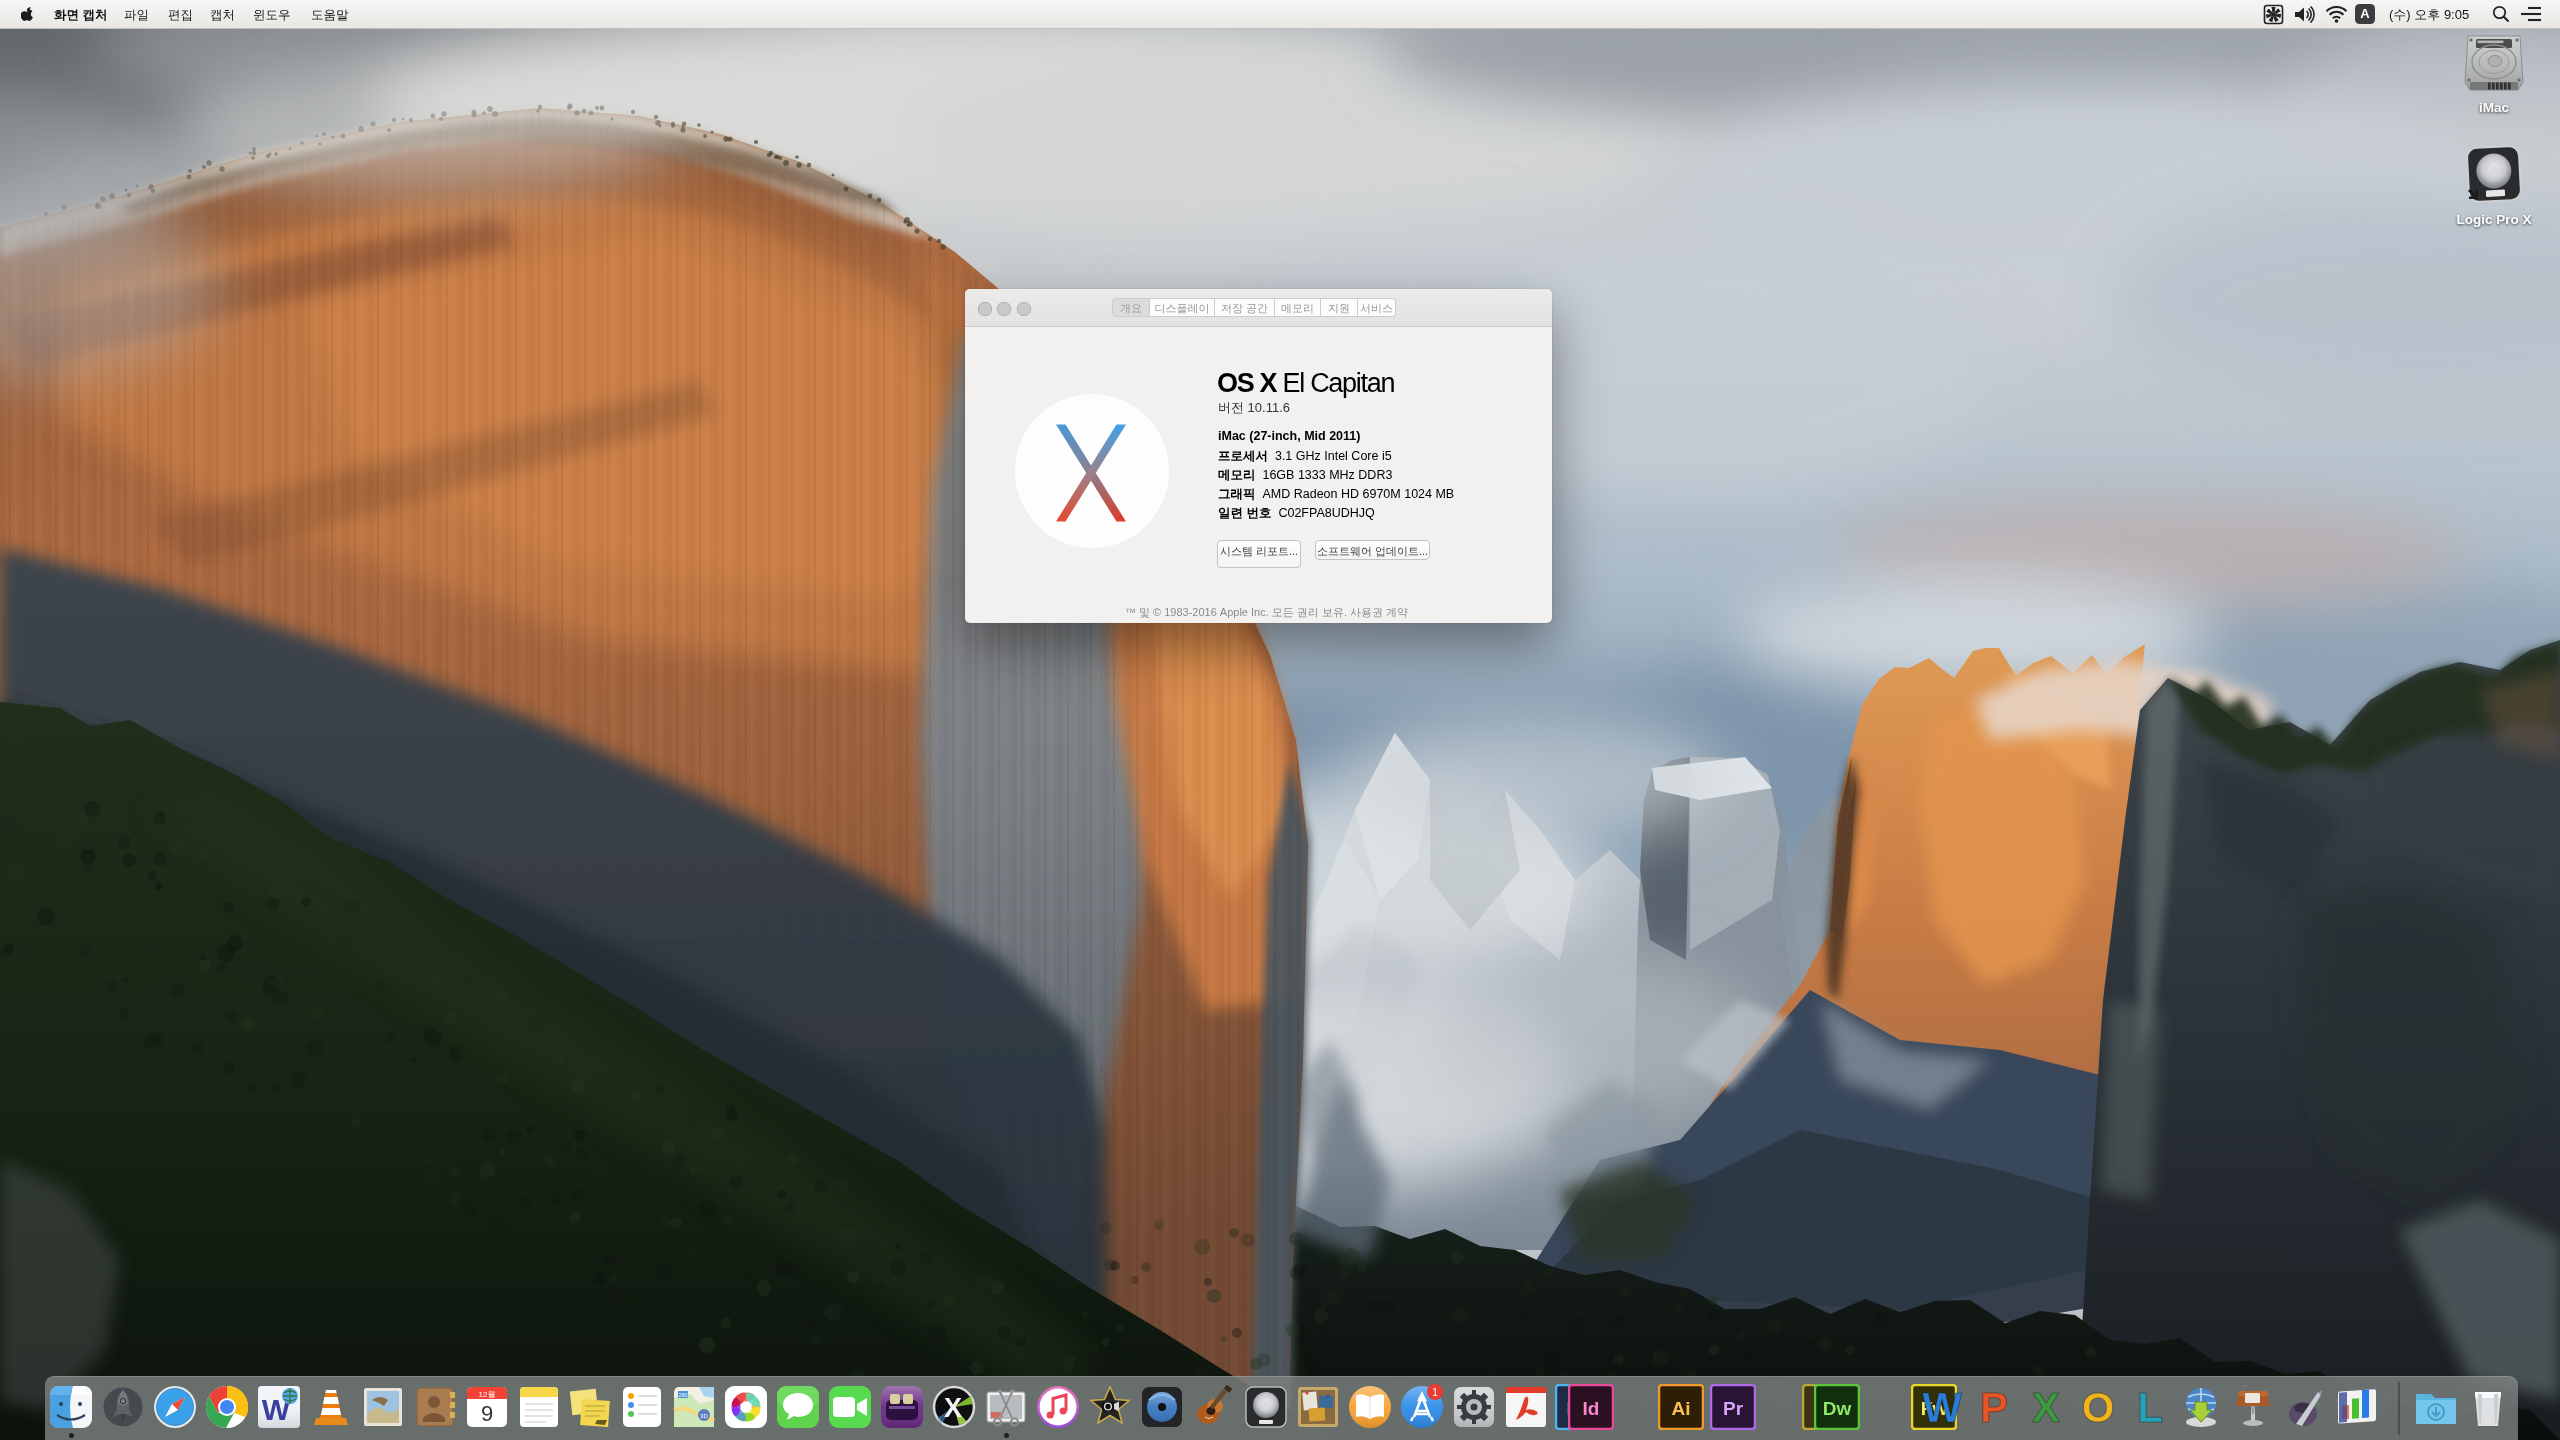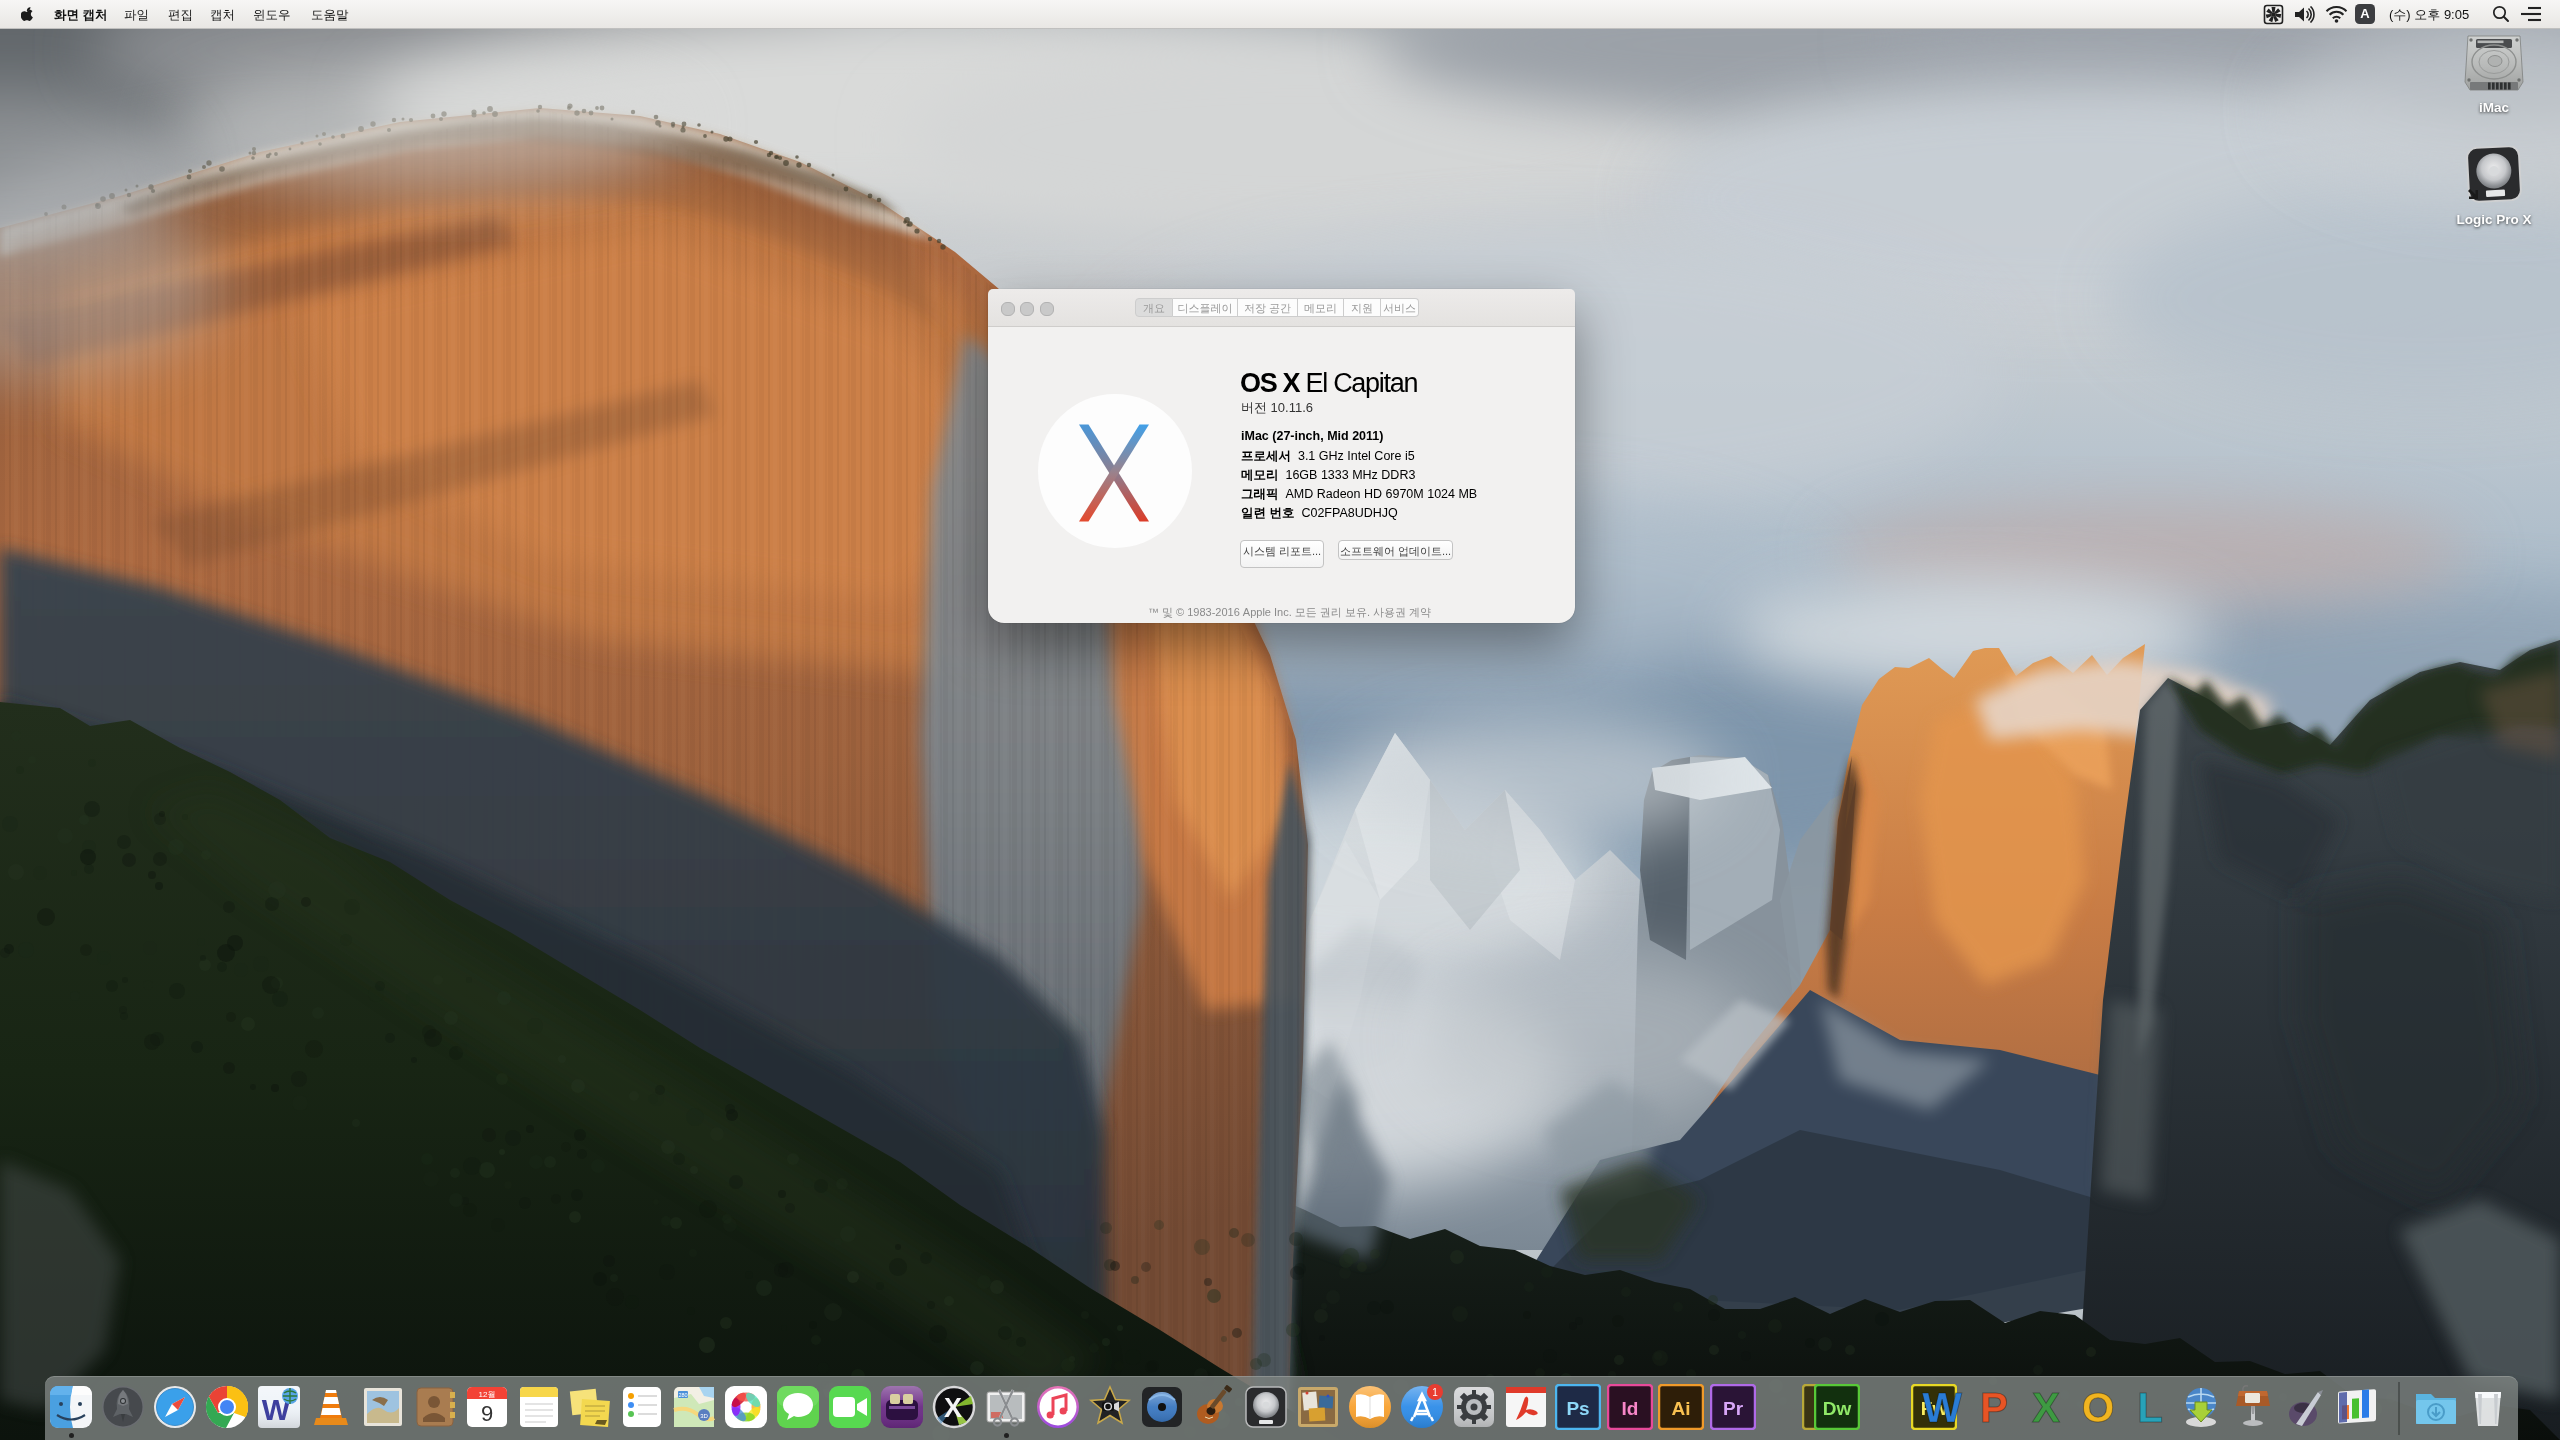--- a/index.html
+++ b/index.html
@@ -683,21 +683,21 @@
   <circle cx="29" cy="25" r="17.5" fill="url(#lpx)" transform="rotate(-3 29 28)"></circle>
   <circle cx="29" cy="25" r="5" fill="#d8dadc" transform="rotate(-3 29 28)"></circle>
   <rect x="20" y="44" width="19" height="6.5" rx="1" fill="#e6e7e8" transform="rotate(-3 29 28)"></rect>
   <g transform="translate(2,40)">
    <path d="M1,12 L1,3 L10,3 L10,5.5 L5.5,5.5 L11,11 L9,13 L3.5,7.5 L3.5,12 Z" fill="#1a1a1a" transform="rotate(180 6 8)"></path>
   </g>
  </svg>
 </div>
 <div class="abs" style="left:2445px;top:212px;width:98px;height:18px;text-align:center;color:#fff;font-size:13.5px;font-weight:bold;text-shadow:0 1px 3px rgba(0,0,0,0.7);z-index:10;">Logic Pro X</div>
 
-<div class="abs" style="left:988px;top:289px;width:587px;height:334px;border-radius:16px;background:#f2f1f0;box-shadow:0 22px 55px rgba(0,0,0,0.42),0 0 1px rgba(0,0,0,0.35);z-index:60;">
+<div class="abs" style="left:965px;top:289px;width:587px;height:334px;border-radius:5px;background:#f2f1f0;box-shadow:0 22px 55px rgba(0,0,0,0.42),0 0 1px rgba(0,0,0,0.35);z-index:60;">
  <div class="abs" style="left:0;top:0;width:587px;height:37px;background:linear-gradient(#edebea,#e4e2e0);border-bottom:1px solid #cfcdcb;border-radius:5px 5px 0 0;">
   <div class="abs" style="left:13px;top:13px;width:12px;height:12px;border-radius:6px;background:#c9c9c9;border:0.5px solid #b2b2b2;"></div>
   <div class="abs" style="left:32px;top:13px;width:12px;height:12px;border-radius:6px;background:#c9c9c9;border:0.5px solid #b2b2b2;"></div>
   <div class="abs" style="left:52px;top:13px;width:12px;height:12px;border-radius:6px;background:#c9c9c9;border:0.5px solid #b2b2b2;"></div>
   <div class="abs" style="left:147px;top:9px;height:19px;display:flex;font-size:11px;color:#9a9a9a;">
    <div style="width:36px;background:#dcdcdc;border:1px solid #cdcdcd;border-radius:4px 0 0 4px;text-align:center;line-height:19px;">개요</div>
    <div style="width:64px;background:#fcfcfc;border:1px solid #cdcdcd;border-left:none;text-align:center;line-height:19px;">디스플레이</div>
    <div style="width:59px;background:#fcfcfc;border:1px solid #cdcdcd;border-left:none;text-align:center;line-height:19px;">저장 공간</div>
    <div style="width:45px;background:#fcfcfc;border:1px solid #cdcdcd;border-left:none;text-align:center;line-height:19px;">메모리</div>
    <div style="width:36px;background:#fcfcfc;border:1px solid #cdcdcd;border-left:none;text-align:center;line-height:19px;">지원</div>
@@ -1001,21 +1001,21 @@
       </svg></div>
     <div class="abs" style="left:1503px;top:1384px;width:46px;height:46px;"><svg width="46" height="46" viewBox="0 0 46 46">
         <rect x="3" y="3" width="40" height="40" rx="3" fill="#f6f6f6"></rect>
         <rect x="3" y="3" width="40" height="6" fill="#e03a2a"></rect>
         <path d="M13,36 Q18,26 21,16 Q23,10 25,14 Q26,18 23,26 Q28,24 33,27 Q37,30 32,31 Q27,32 23,28 Q18,34 13,36 Z" fill="#e03a2a"></path>
       </svg></div>
     <div class="abs" style="left:1555px;top:1384px;width:46px;height:46px;"><svg width="46" height="46" viewBox="0 0 46 46">
         <rect x="1" y="1" width="44" height="44" rx="3" fill="#1e2a46" stroke="#4db6f0" stroke-width="2.5"></rect>
         <text x="23" y="31" font-family="Liberation Sans" font-size="19" font-weight="bold" fill="#8ed8f8" text-anchor="middle">Ps</text>
       </svg></div>
-    <div class="abs" style="left:1607px;top:1384px;width:46px;height:30px;border-radius:7px;"><svg width="46" height="46" viewBox="0 0 46 46">
+    <div class="abs" style="left:1568px;top:1384px;width:46px;height:30px;border-radius:7px;"><svg width="46" height="46" viewBox="0 0 46 46">
         <rect x="1" y="1" width="44" height="44" rx="3" fill="#2a1022" stroke="#e84a9a" stroke-width="2.5"></rect>
         <text x="23" y="31" font-family="Liberation Sans" font-size="19" font-weight="bold" fill="#f886c8" text-anchor="middle">Id</text>
       </svg></div>
     <div class="abs" style="left:1658px;top:1384px;width:46px;height:56px;"><svg width="46" height="46" viewBox="0 0 46 46">
         <rect x="1" y="1" width="44" height="44" rx="3" fill="#2e1e08" stroke="#f09a2a" stroke-width="2.5"></rect>
         <text x="23" y="31" font-family="Liberation Sans" font-size="19" font-weight="bold" fill="#f8c050" text-anchor="middle">Ai</text>
       </svg></div>
     <div class="abs" style="left:1710px;top:1384px;width:46px;height:46px;"><svg width="46" height="46" viewBox="0 0 46 46">
         <rect x="1" y="1" width="44" height="44" rx="3" fill="#2a1436" stroke="#b06ae8" stroke-width="2.5"></rect>
         <text x="23" y="31" font-family="Liberation Sans" font-size="19" font-weight="bold" fill="#d8a6f8" text-anchor="middle">Pr</text>

